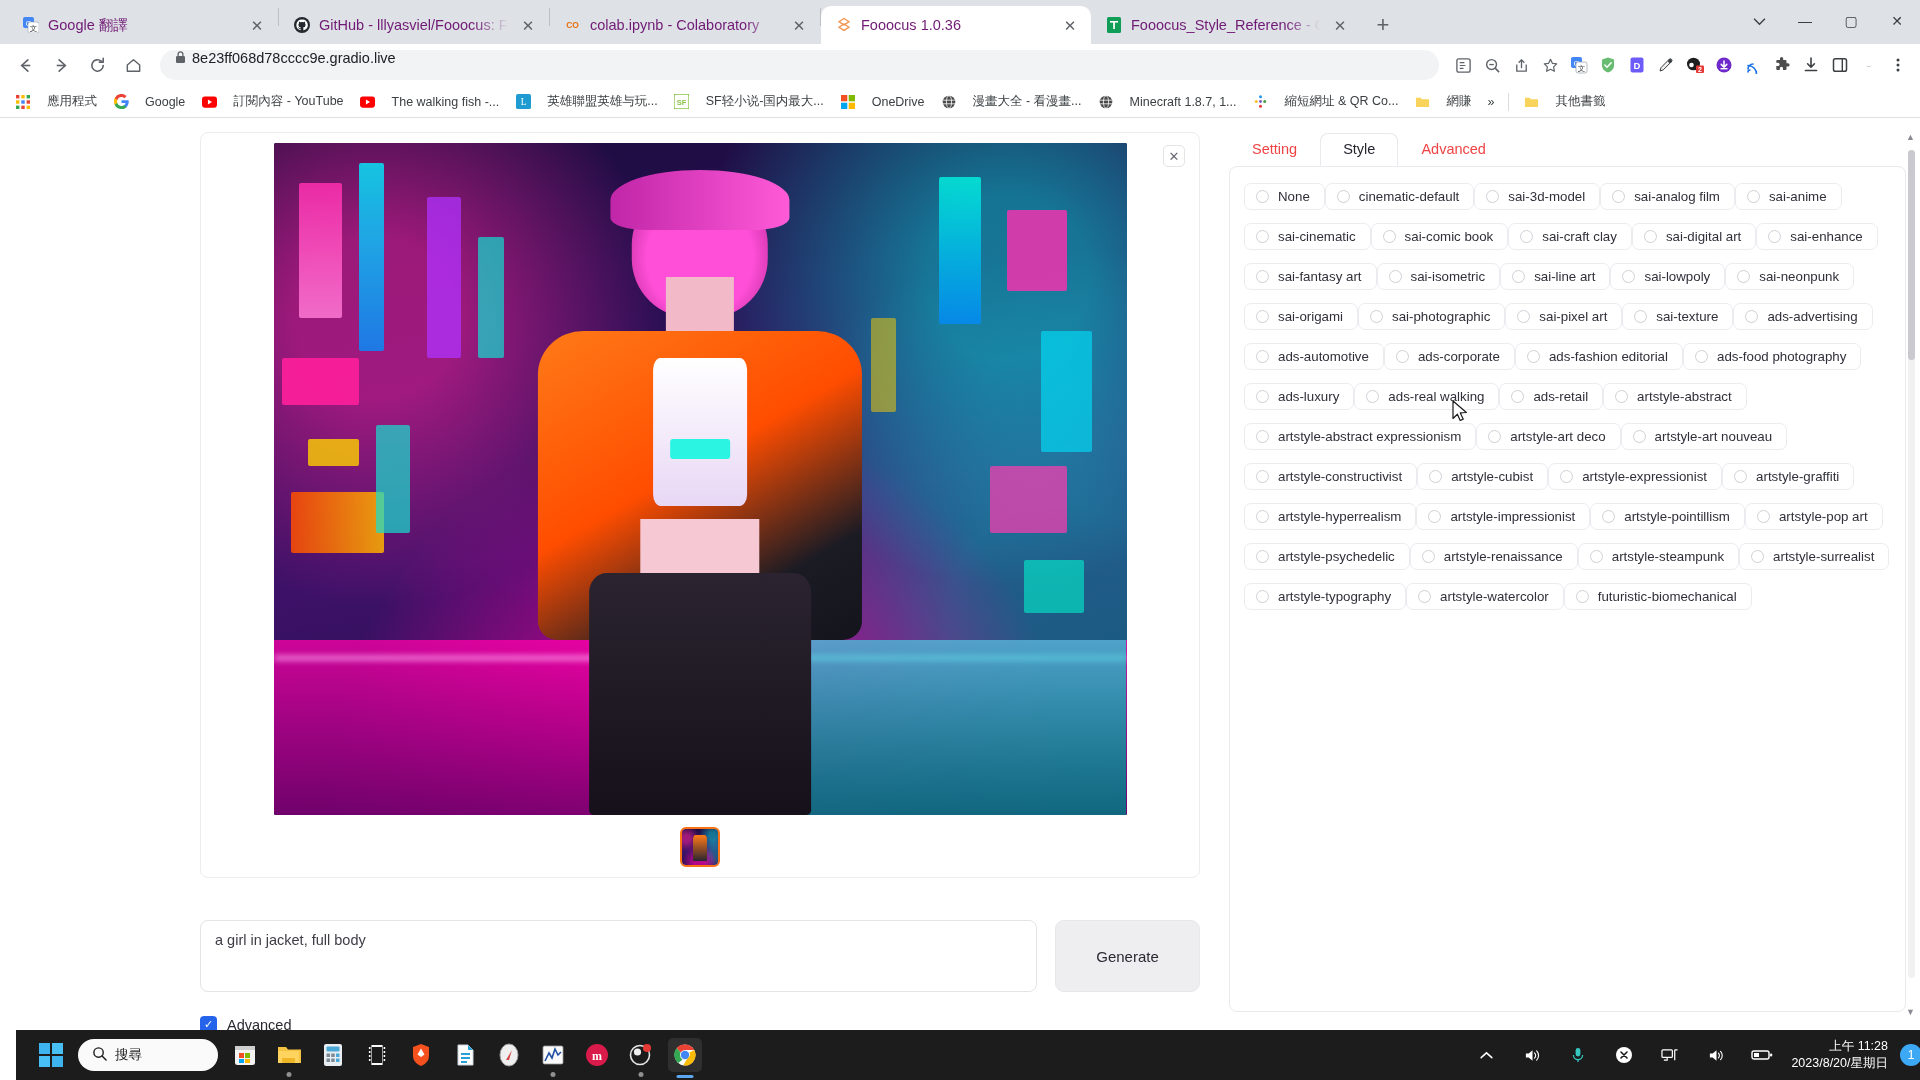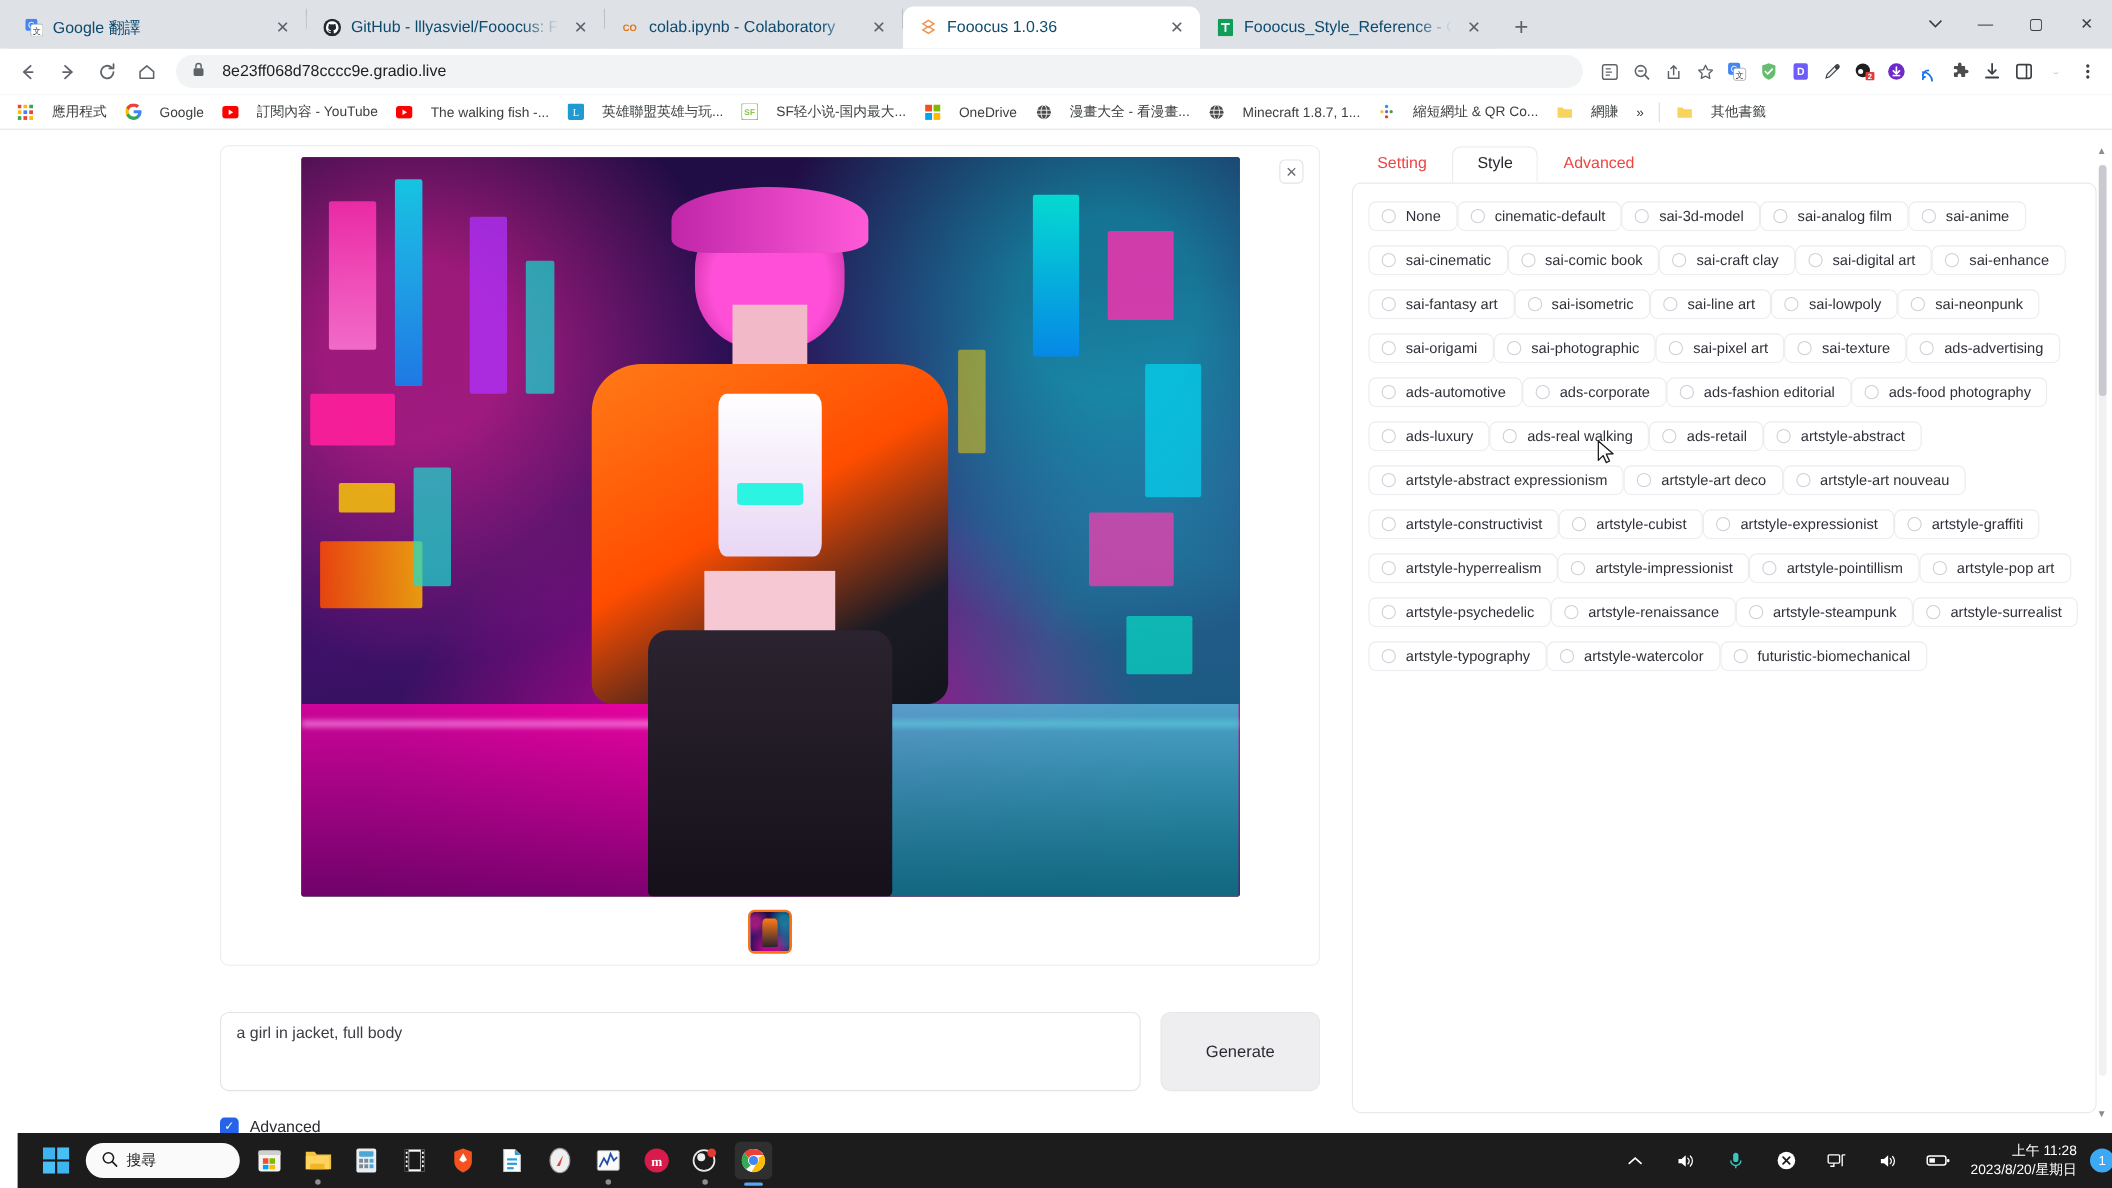--- a/index.html
+++ b/index.html
@@ -24,21 +24,21 @@
   }
   .tab.active { background: #ffffff; }
   .tab.inactive { background: #dee1e6; }
   .tab-sep {
     width: 1px; height: 18px; background: #bdc1c6; align-self: center;
     margin-bottom: 10px; flex-shrink: 0;
   }
   .tab-favicon { width: 17px; height: 17px; flex-shrink: 0; display:flex; align-items:center; justify-content:center; }
   .tab-title {
     flex: 1; white-space: nowrap; overflow: hidden;
-    text-overflow: clip; font-size: 14.5px; color: #0c4a6e;
+    text-overflow: clip; font-size: 14.5px; color: #701a75;
     -webkit-mask-image: linear-gradient(to right, #000 82%, transparent 100%);
             mask-image: linear-gradient(to right, #000 82%, transparent 100%);
   }
   .tab-close {
     width: 22px; height: 22px; flex-shrink: 0; display:flex;
     align-items:center; justify-content:center; border-radius: 50%;
     color: #5f6368; font-size: 15px; line-height: 1;
   }
   .newtab {
     width: 32px; height: 32px; margin: 0 0 3px 6px; border-radius: 50%;
@@ -58,21 +58,21 @@
     height: 42px; background: #ffffff; display: flex; align-items: center;
     padding: 0 8px; gap: 2px;
   }
   .tb-btn {
     width: 34px; height: 34px; border-radius: 50%;
     display: flex; align-items: center; justify-content: center;
     color: #5f6368; flex-shrink: 0;
   }
   .omnibox {
     flex: 1; height: 30px; background: #f1f3f4; border-radius: 16px;
-    display: flex; align-items: center; padding: 0 14px; gap: 15px;
+    display: flex; align-items: flex-start; padding: 0 14px; gap: 5px;
     margin: 0 8px; min-width: 0;
   }
   .omni-url { font-size: 14.5px; color: #202124; white-space: nowrap; }
   .tb-right { display: flex; align-items: center; gap: 1px; }
   .ext-icon { width: 28px; height: 28px; display:flex; align-items:center; justify-content:center; position: relative; flex-shrink:0;}
 
   
   .bookmarks {
     height: 32px; background: #ffffff; display: flex; align-items: center;
     padding: 0 8px; gap: 2px; border-bottom: 1px solid #e0e0e0;

